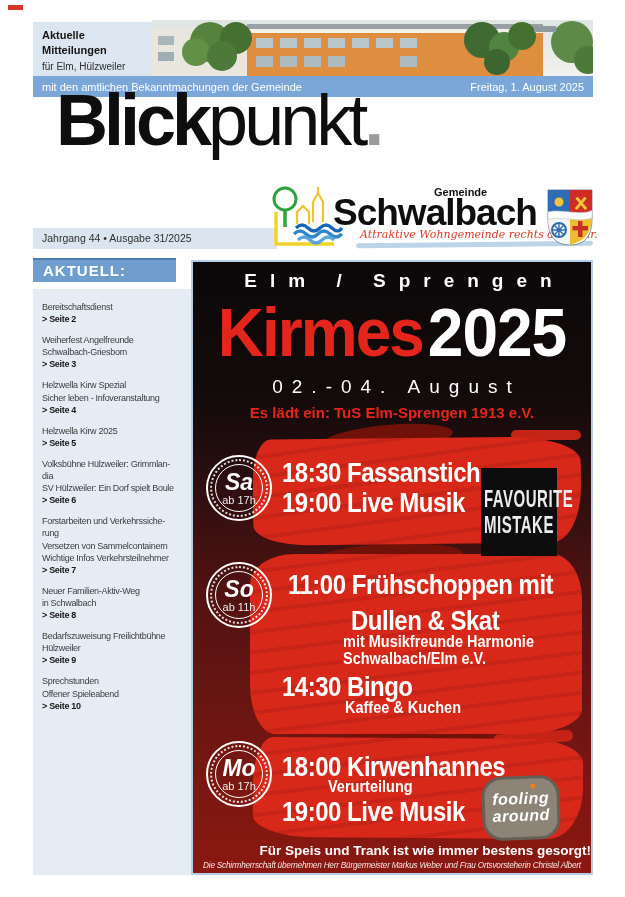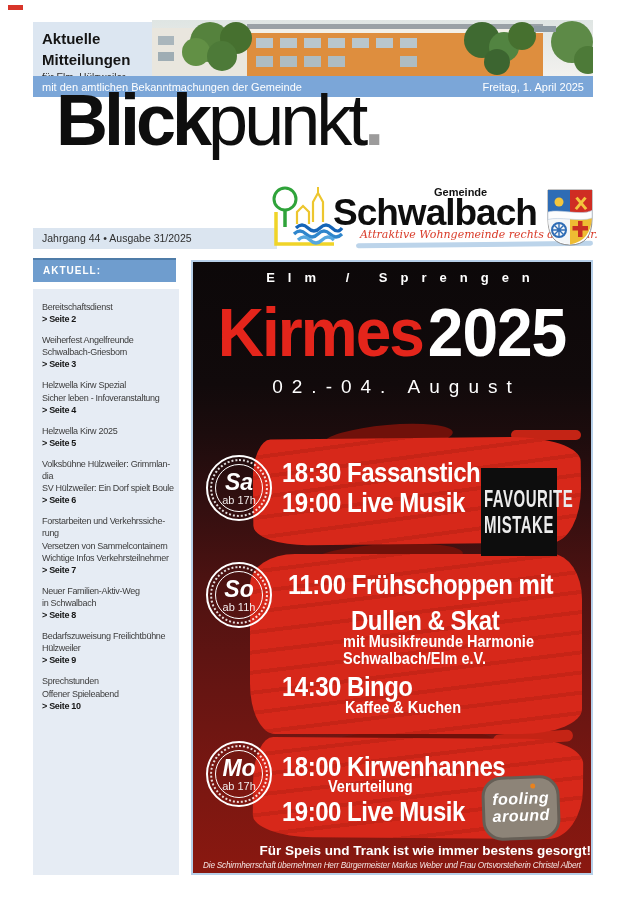--- a/index.html
+++ b/index.html
@@ -4,21 +4,21 @@
 <style>
   html,body{margin:0;padding:0;background:#ffffff;}
   #page{position:relative;width:625px;height:897px;background:#ffffff;overflow:hidden;
         font-family:"Liberation Sans",sans-serif;}
   .abs{position:absolute;}
 
   
   #crop-mark{left:8px;top:5px;width:15px;height:5px;background:#d8352a;}
   #header-box{left:33px;top:22px;width:119px;height:54px;background:#dce6f1;
               padding:6px 0 0 9px;box-sizing:border-box;}
-  #header-box .hb-title{font-size:15px;font-weight:700;color:#141414;line-height:1.4;}
+  #header-box .hb-title{font-size:11px;font-weight:700;color:#141414;line-height:1.4;}
   #header-box .hb-line{font-size:10px;color:#2e2e2e;line-height:1.5;}
   #header-photo{left:152px;top:20px;width:441px;height:56px;overflow:hidden;}
   #masthead-bar{left:33px;top:76px;width:560px;height:21px;background:#7ba6d8;color:#fff;
                 font-size:11px;display:flex;justify-content:space-between;align-items:center;
                 padding:0 9px;box-sizing:border-box;}
   
   #title-line{left:56px;top:84px;font-size:72px;letter-spacing:-4px;color:#0e0e0e;line-height:1;
               white-space:nowrap;text-align:center;}
   #title-line .t-bold{font-weight:700;}
   #title-line .t-light{font-weight:400;}
@@ -31,35 +31,35 @@
   #muni-small{left:434px;top:186px;font-size:11px;font-weight:700;color:#111;text-align:center;}
   #muni-name{left:333px;top:194px;font-size:37px;font-weight:700;letter-spacing:-1px;color:#0e0e0e;line-height:1;}
   #tagline-swoosh{left:356px;top:242px;width:237px;height:5px;background:#bcd4ea;border-radius:3px;
                   transform:rotate(-0.6deg);}
   #muni-tagline{left:360px;top:228px;font-size:11px;font-style:italic;color:#d93a28;
                 font-family:"DejaVu Serif",serif;}
   #shield{left:547px;top:189px;width:46px;height:58px;}
 
   
   #sidebar-header{left:33px;top:258px;width:143px;height:24px;background:#6f9dce;
-                  border-top:2px solid #4f7ca8;color:#fff;font-weight:700;font-size:10px;
+                  border-top:2px solid #4f7ca8;color:#fff;font-weight:700;font-size:15px;
                   letter-spacing:1px;line-height:22px;padding-left:10px;box-sizing:border-box;}
-  #sidebar-list{left:33px;top:289px;width:146px;height:586px;background:#e6ecf4;
+  #sidebar-list{left:33px;top:289px;width:160px;height:586px;background:#e6ecf4;
                 padding:12px 4px 0 9px;box-sizing:border-box;font-size:9px;color:#3c3c3c;
                 letter-spacing:-0.3px;}
   .side-item{margin-bottom:10px;}
   .side-text{white-space:pre-line;line-height:1.35;}
   .side-page{font-weight:700;color:#161616;margin-top:1px;}
 
   
   #poster{left:193px;top:262px;width:398px;height:611px;overflow:hidden;
           box-shadow:0 0 0 2px #b6cfe8;
           background:linear-gradient(180deg,#0c0809 0%,#110a0b 20%,#1c0c0d 28%,#330f10 40%,
                      #4c1211 52%,#5e1412 64%,#6e1612 76%,#7c1711 87%,#8a1810 100%);}
-  #poster-location{left:0;top:8px;width:100%;text-align:center;color:#fff;font-size:13px;
+  #poster-location{left:0;top:8px;width:100%;text-align:center;color:#fff;font-size:19px;
                    font-weight:700;letter-spacing:13px;padding-left:25px;box-sizing:border-box;}
   #kirmes-line{left:0;top:30px;width:100%;text-align:center;white-space:nowrap;
                transform:scaleY(1.08);transform-origin:center top;}
   #kirmes-line .k-red{color:#e4251b;font-size:64px;font-weight:900;letter-spacing:-2px;}
   #kirmes-line .k-white{color:#fff;font-size:64px;font-weight:900;letter-spacing:-1px;margin-left:5px;}
   #poster-dates{left:0;top:114px;width:100%;text-align:center;color:#fff;font-size:19px;
                 font-weight:400;letter-spacing:9px;padding-left:9px;box-sizing:border-box;}
   #poster-host{left:0;top:142px;width:100%;text-align:center;color:#e4251b;font-size:15px;font-weight:700;}
 
   .badge{width:66px;height:66px;border-radius:50%;border:2.5px solid #fff;box-sizing:border-box;
@@ -152,21 +152,21 @@
       <circle cx="370" cy="16" r="14" fill="#46702f"></circle>
         <circle cx="345" cy="42" r="13" fill="#3c6530"></circle>
       <circle cx="420" cy="22" r="21" fill="#5d8a47"></circle>
         <circle cx="436" cy="40" r="14" fill="#4d7a38"></circle>
       <rect x="382" y="6" width="22" height="6" fill="#8d9aa2"></rect>
     </svg>
   </div>
 
   <div class="abs" id="masthead-bar">
     <span>mit den amtlichen Bekanntmachungen der Gemeinde</span>
-    <span>Freitag, 1. April 2025</span>
+    <span>Freitag, 1. August 2025</span>
   </div>
 
   <div class="abs" id="title-line">
     <span class="t-bold">Blick</span><span class="t-light">punkt</span><span class="t-dot">.</span>
   </div>
 
   <div class="abs" id="issue-bar">Jahrgang 44 • Ausgabe 31/2025</div>
 
   <div class="abs" id="logo-graphic">
     <svg width="84" height="68" viewBox="0 0 84 68">
@@ -252,20 +252,21 @@
       <div class="side-page">&gt; Seite 10</div>
     </div>
   </div>
 
   <div class="abs" id="poster">
     <div class="abs" id="poster-location">Elm / Sprengen</div>
     <div class="abs" id="kirmes-line">
       <span class="k-red">Kirmes</span><span class="k-white">2025</span>
     </div>
     <div class="abs" id="poster-dates">02.-04. August</div>
+    <div class="abs" id="poster-host">Es lädt ein: TuS Elm-Sprengen 1913 e.V.</div>
 
     <div class="blob" style="left:130px;top:163px;width:130px;height:26px;transform:rotate(-5deg);"></div>
     <div class="streak" style="left:318px;top:168px;width:70px;height:10px;"></div>
     <div class="brush" id="brush-sa"></div>
     <div class="abs badge" id="badge-sa">
       <div class="b-day">Sa</div>
       <div class="b-sub">ab 17h</div>
     </div>
     <div class="ev-lg" style="left:89px;top:196px;">18:30 Fassanstich</div>
     <div class="ev-lg" style="left:89px;top:226px;">19:00 Live Musik</div>

